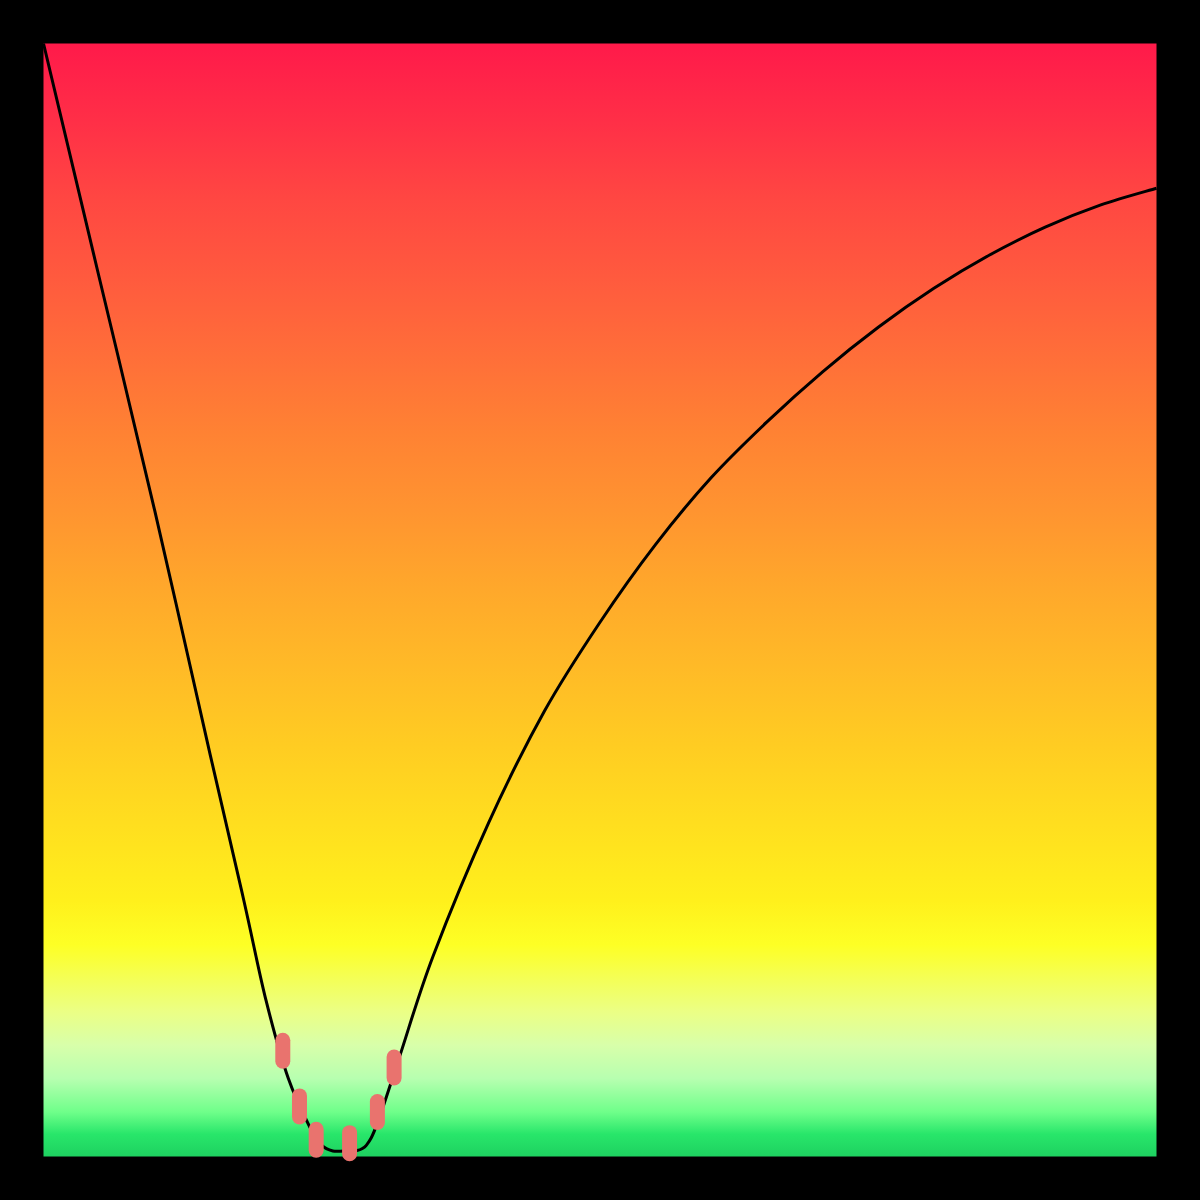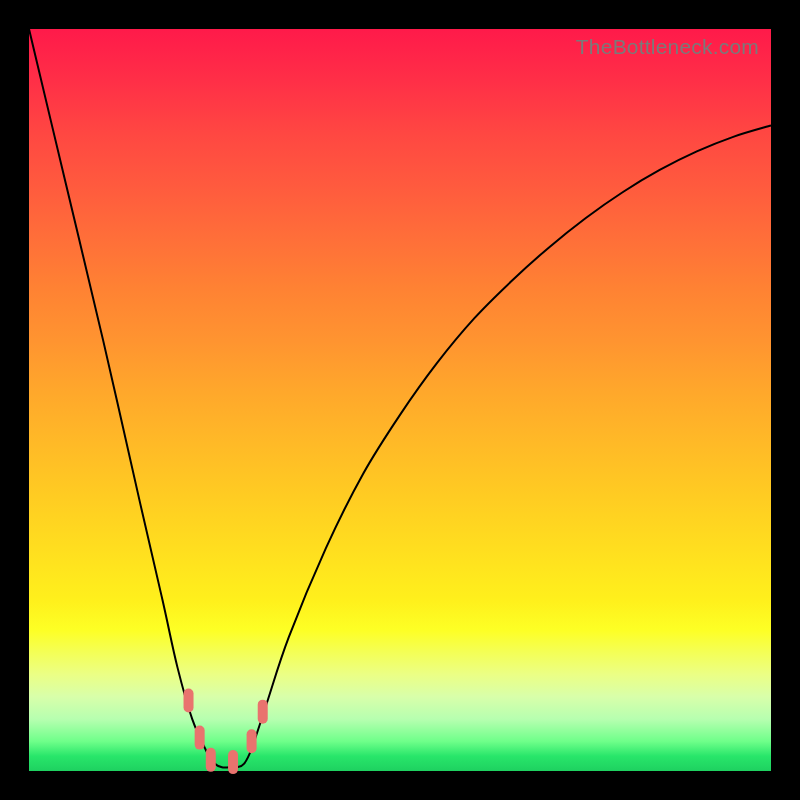--- a/index.html
+++ b/index.html
@@ -71,21 +71,20 @@
   .marker {
     fill: #e9736e;
     stroke: none;
   }
 </style>
 </head>
 <body>
 
 <div class="frame">
   <div class="plot">
-    <div class="watermark">TheBottleneck.com</div>
     <svg class="curve" viewBox="0 0 742 742" preserveAspectRatio="none">
       <path id="bottleneck-path" class="curve-path" d="M 0.00 0.00 C 6.18 25.97, 24.73 103.88, 37.10 155.82 C 49.47 207.76, 61.83 258.46, 74.20 311.64 C 86.57 364.82, 101.41 431.60, 111.30 474.88 C 121.19 518.16, 127.38 544.13, 133.56 571.34 C 139.74 598.55, 143.45 618.33, 148.40 638.12 C 153.35 657.91, 158.29 675.84, 163.24 690.06 C 168.19 704.28, 174.37 716.03, 178.08 723.45 C 181.79 730.87, 183.03 732.11, 185.50 734.58 C 187.97 737.05, 190.45 737.67, 192.92 738.29 C 195.39 738.91, 197.87 738.29, 200.34 738.29 C 202.81 738.29, 205.29 738.91, 207.76 738.29 C 210.23 737.67, 212.71 737.67, 215.18 734.58 C 217.65 731.49, 218.89 729.63, 222.60 719.74 C 226.31 709.85, 231.26 693.77, 237.44 675.22 C 243.62 656.67, 249.81 634.41, 259.70 608.44 C 269.59 582.47, 284.43 546.61, 296.80 519.40 C 309.17 492.19, 321.53 467.46, 333.90 445.20 C 346.27 422.94, 358.63 404.39, 371.00 385.84 C 383.37 367.29, 395.73 349.98, 408.10 333.90 C 420.47 317.82, 432.83 302.98, 445.20 289.38 C 457.57 275.78, 469.93 264.03, 482.30 252.28 C 494.67 240.53, 507.03 229.40, 519.40 218.89 C 531.77 208.38, 544.13 198.49, 556.50 189.21 C 568.87 179.94, 581.23 171.28, 593.60 163.24 C 605.97 155.20, 618.33 147.78, 630.70 140.98 C 643.07 134.18, 655.43 128.00, 667.80 122.43 C 680.17 116.87, 692.53 111.92, 704.90 107.59 C 717.27 103.26, 735.82 98.32, 742.00 96.46"></path>
       <g id="markers">
           <rect x="154.53" y="659.51" width="10" height="24" rx="5" ry="5" class="marker"></rect>
           <rect x="165.66" y="696.61" width="10" height="24" rx="5" ry="5" class="marker"></rect>
           <rect x="176.79" y="718.87" width="10" height="24" rx="5" ry="5" class="marker"></rect>
           <rect x="199.05" y="721.10" width="10" height="24" rx="5" ry="5" class="marker"></rect>
           <rect x="217.60" y="700.32" width="10" height="24" rx="5" ry="5" class="marker"></rect>
           <rect x="228.73" y="670.64" width="10" height="24" rx="5" ry="5" class="marker"></rect>
         </g>

